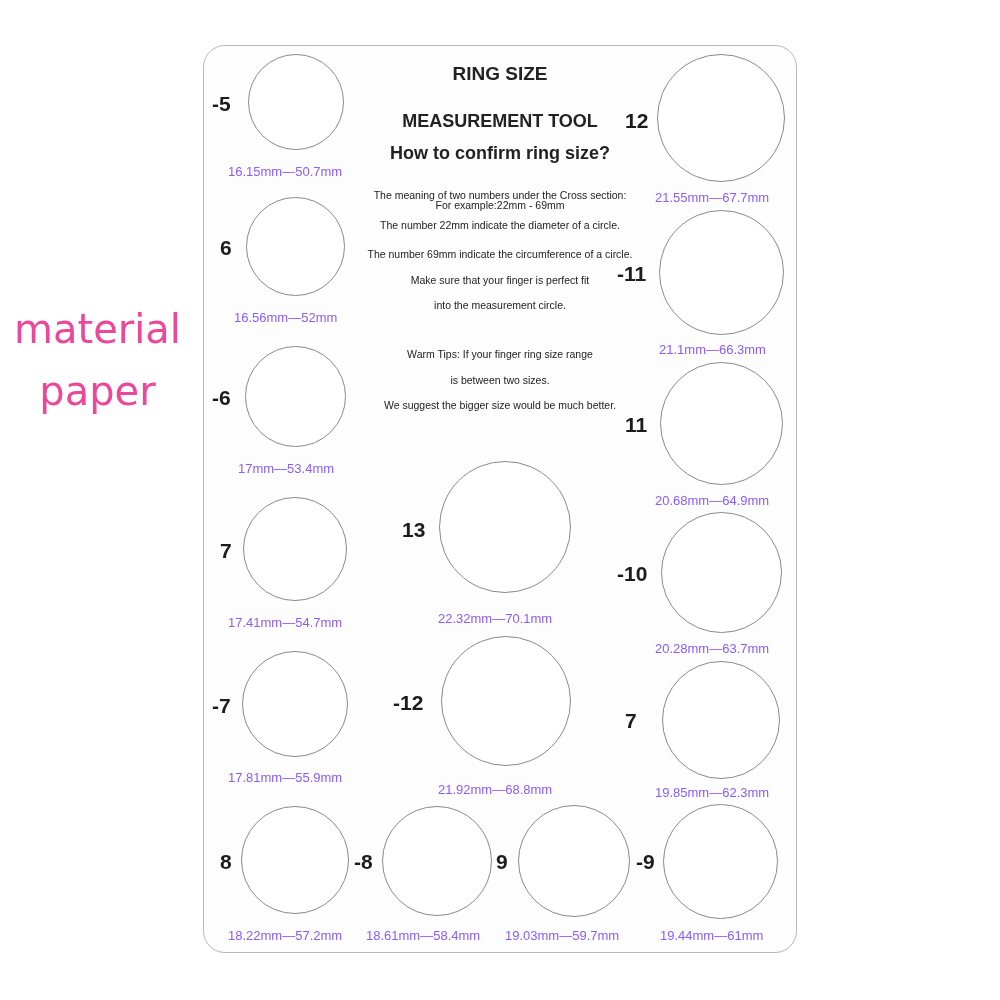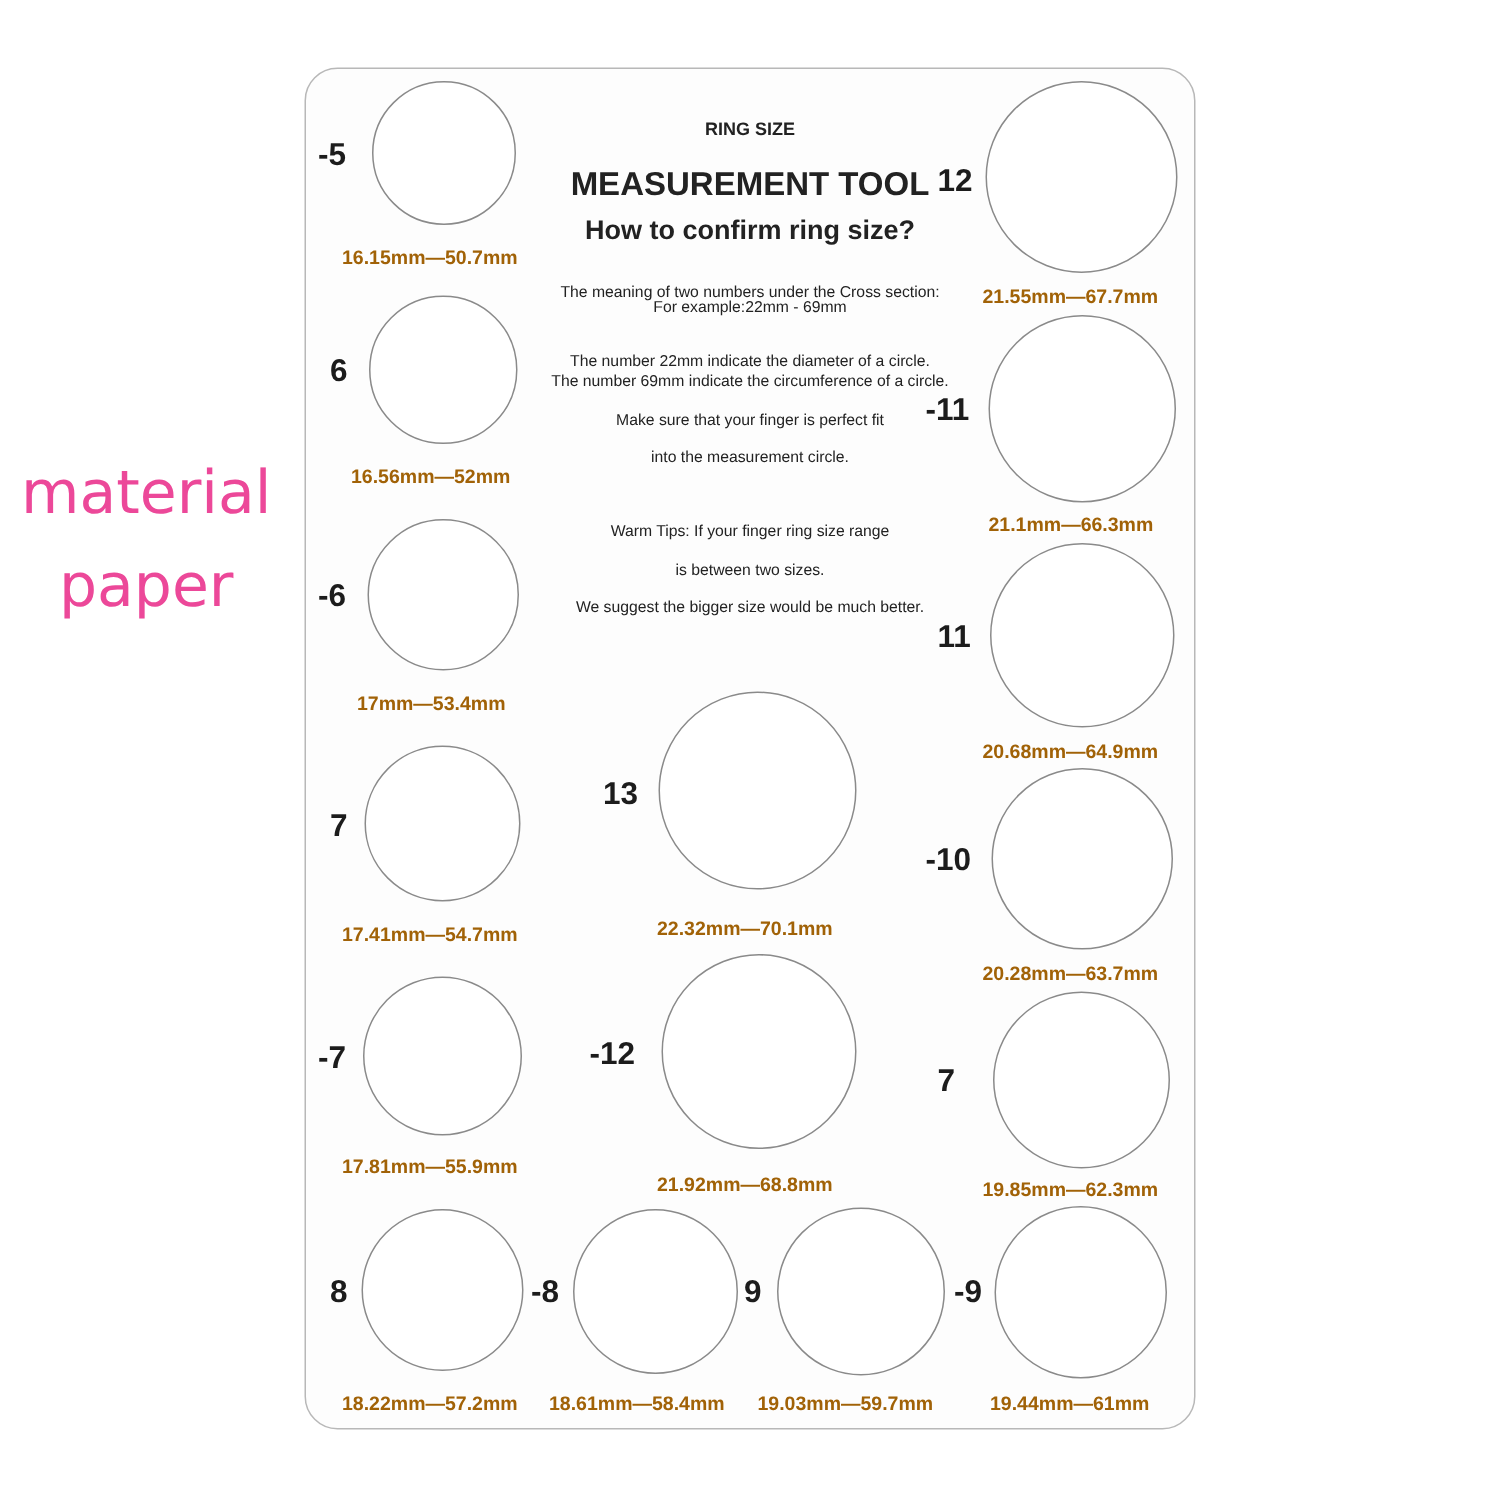--- a/index.html
+++ b/index.html
@@ -22,47 +22,47 @@
     .ring {
       position:absolute; border:1.3px solid #8a8a8a; border-radius:50%;
       box-sizing:border-box; background:#ffffff;
     }
     .size-label {
       position:absolute; font-family:"Liberation Sans", sans-serif;
       font-weight:bold; font-size:21px; color:#1c1c1c; line-height:1;
     }
     .dims {
       position:absolute; font-family:"Liberation Sans", sans-serif;
-      font-weight:bold; font-size:13px; color:#a16207; white-space:nowrap; line-height:1;
+      font-weight:normal; font-size:13px; color:#8b5cf6; white-space:nowrap; line-height:1;
     }
     .title {
       position:absolute; font-family:"Liberation Sans", sans-serif;
       font-weight:bold; color:#222; white-space:nowrap; text-align:center; line-height:1;
     }
     .instr {
       position:absolute; left:340px; width:320px; text-align:center;
       font-family:"Liberation Sans", sans-serif; font-size:10.5px; color:#222;
       white-space:nowrap; line-height:1;
     }
   </style>
 </head>
 <body>
 
 <div class="side-label" style="top:298px;">material</div>
 <div class="side-label" style="top:360px;">paper</div>
 
 <div class="card"></div>
 
-<div class="title" style="left:400px; width:200px; top:80px; font-size:12px;">RING SIZE</div>
-<div class="title" style="left:370px; width:260px; top:112px; font-size:22px;">MEASUREMENT TOOL</div>
+<div class="title" style="left:400px; width:200px; top:64px; font-size:19px;">RING SIZE</div>
+<div class="title" style="left:370px; width:260px; top:112px; font-size:18px;">MEASUREMENT TOOL</div>
 <div class="title" style="left:380px; width:240px; top:144px; font-size:18px; font-weight:bold;">How to confirm ring size?</div>
 
 <div class="instr" style="top:174px;margin-top:16px;">The meaning of two numbers under the Cross section:</div>
 <div class="instr" style="top:200px;">For example:22mm - 69mm</div>
-<div class="instr" style="top:236px;">The number 22mm indicate the diameter of a circle.</div>
+<div class="instr" style="top:220px;">The number 22mm indicate the diameter of a circle.</div>
 <div class="instr" style="top:249px;">The number 69mm indicate the circumference of a circle.</div>
 <div class="instr" style="top:275px;">Make sure that your finger is perfect fit</div>
 <div class="instr" style="top:300px;">into the measurement circle.</div>
 
 <div class="instr" style="top:349px;">Warm Tips: If your finger ring size range</div>
 <div class="instr" style="top:375px;">is between two sizes.</div>
 <div class="instr" style="top:400px;">We suggest the bigger size would be much better.</div>
 
 <div class="ring" style="left:248px; top:54px; width:96px; height:96px;"></div>
 <div class="size-label" style="left:212px; top:93px;">-5</div>

